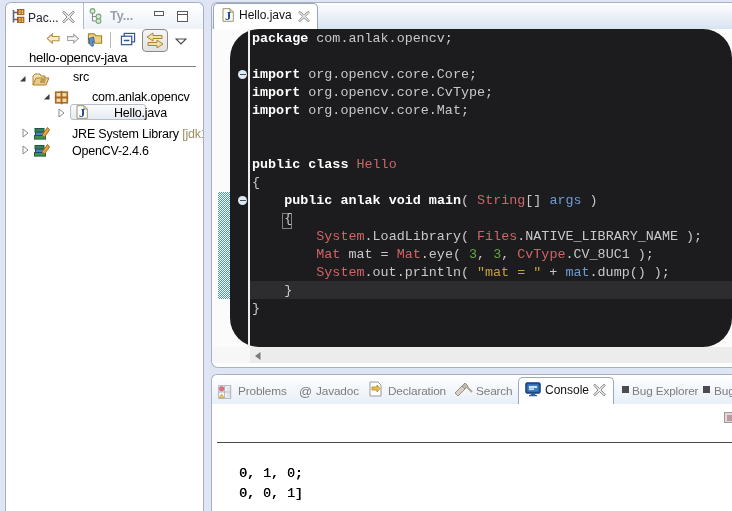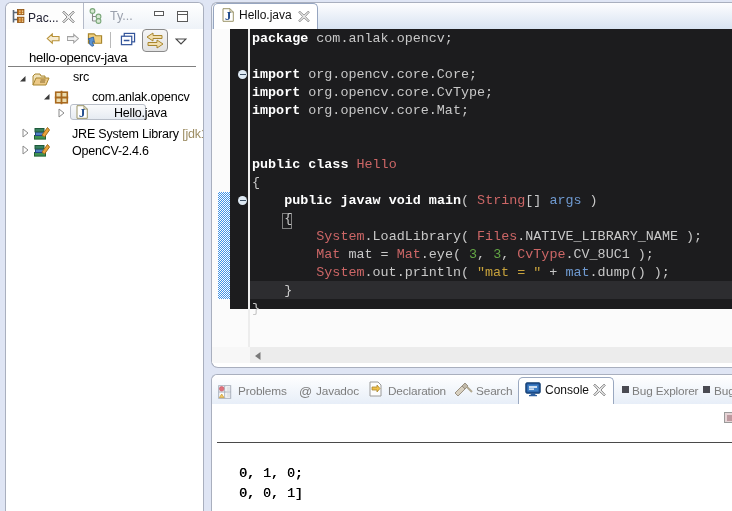--- a/index.html
+++ b/index.html
@@ -3,33 +3,33 @@
 <meta charset="utf-8">
 <style>
   html,body{margin:0;padding:0;}
   body{width:732px;height:511px;background:#dfe5f4;font-family:"Liberation Sans",sans-serif;position:relative;overflow:hidden;}
   .abs{position:absolute;}
   
   #leftpanel{left:5px;top:2px;width:199px;height:509px;background:#fff;overflow:hidden;border:1px solid #a9afbe;border-bottom:none;border-radius:6px 6px 0 0;box-sizing:border-box;}
   #lp-header{left:0;top:0;width:100%;height:26px;background:linear-gradient(#ffffff,#eef2f8);border-radius:6px 6px 0 0;}
   #lp-tab1{left:0;top:0;width:77px;height:26px;background:#fdfdfd;border-right:1px solid #b4bac8;border-radius:6px 0 0 0;}
   .tabtext{font-size:12px;color:#222234;}
-  .tabtext-in{font-size:12.5px;color:#9aa0ac;}
+  .tabtext-in{font-size:12.5px;color:#9aa0ac;font-weight:bold;}
   
   #lp-toolbar{left:0;top:26px;width:197px;height:27px;background:#fff;}
   .sep{width:1px;background:#b9b9b9;}
   
   .treetext{font-size:12.5px;color:#000;white-space:nowrap;letter-spacing:-0.2px;padding-left:19px;}
   .graydeco{color:#9c8c62;}
   
   #editorpanel{left:211px;top:2px;width:521px;height:366px;background:#fff;border:1px solid #a9afbe;border-right:none;border-radius:6px 0 0 7px;box-sizing:border-box;}
   #ed-tabbar{left:0;top:0;width:520px;height:26px;background:linear-gradient(#fdfdfe,#d8e3f1);border-radius:6px 0 0 0;border-bottom:1px solid #c5d2e4;}
   #ed-tab{left:1px;top:0px;width:105px;height:26px;background:#fff;border:1px solid #96a5c0;border-bottom:none;border-radius:5px 5px 0 0;box-sizing:border-box;}
   #ed-body{left:0px;top:26px;width:520px;height:318px;background:#fbfbfb;}
-  #ed-dark{left:18px;top:0;width:502px;height:280px;background:#1c1c1e;}
+  #ed-dark{left:18px;top:0;width:502px;height:318px;background:#1c1c1e;border-radius:29px;}
   #hatch{left:6px;top:163px;width:13px;height:107px;background-color:#fff;background-image:linear-gradient(45deg,#3f92e6 25%,transparent 25%,transparent 75%,#3f92e6 75%),linear-gradient(45deg,#3f92e6 25%,transparent 25%,transparent 75%,#3f92e6 75%);background-size:2px 2px;background-position:0 0,1px 1px;}
   #divline{left:18px;top:0;width:1.5px;height:318px;background:#ededed;}
   #curline{left:19px;top:252px;width:483px;height:18px;background:#2d2d30;}
   .foldc{width:9px;height:9px;border-radius:50%;background:#dde8f2;color:#3c4e62;}
   .foldc div{position:absolute;left:1.5px;top:3.6px;width:6px;height:1.7px;background:#3c4e62;}
   #code{left:22px;top:1px;font-family:"Liberation Mono",monospace;font-size:13.4px;line-height:18px;white-space:pre;color:#c8c8c8;}
   #code b{color:#ffffff;font-weight:bold;}
   .red{color:#cc6666;}
   .blu{color:#6f9ad1;}
   .grn{color:#63a544;}
@@ -190,21 +190,21 @@
         </div>
       <div class="abs" id="code"><b>package</b> com.anlak.opencv;
 
 <b>import</b> org.opencv.core.Core;
 <b>import</b> org.opencv.core.CvType;
 <b>import</b> org.opencv.core.Mat;
 
 
 <b>public</b> <b>class</b> <span class="red">Hello</span>
 {
-    <b>public</b> <b>javaw</b> <b>void</b> <b>main</b>( <span class="red">String</span>[] <span class="blu">args</span> )
+    <b>public</b> <b>anlak</b> <b>void</b> <b>main</b>( <span class="red">String</span>[] <span class="blu">args</span> )
     {
         <span class="red">System</span>.<span class="ital">LoadLibrary</span>( <span class="red">Files</span>.NATIVE_LIBRARY_NAME );
         <span class="red">Mat</span> mat = <span class="red">Mat</span>.<span class="ital">eye</span>( <span class="grn">3</span>, <span class="grn">3</span>, <span class="red">CvType</span>.CV_8UC1 );
         <span class="red">System</span>.out.println( <span class="gld">"mat = "</span> + <span class="blu">mat</span>.dump() );
     }
 }</div>
     </div>
   </div>
   <div class="abs" id="ed-scroll">
     <div class="abs" id="ed-track"></div>

